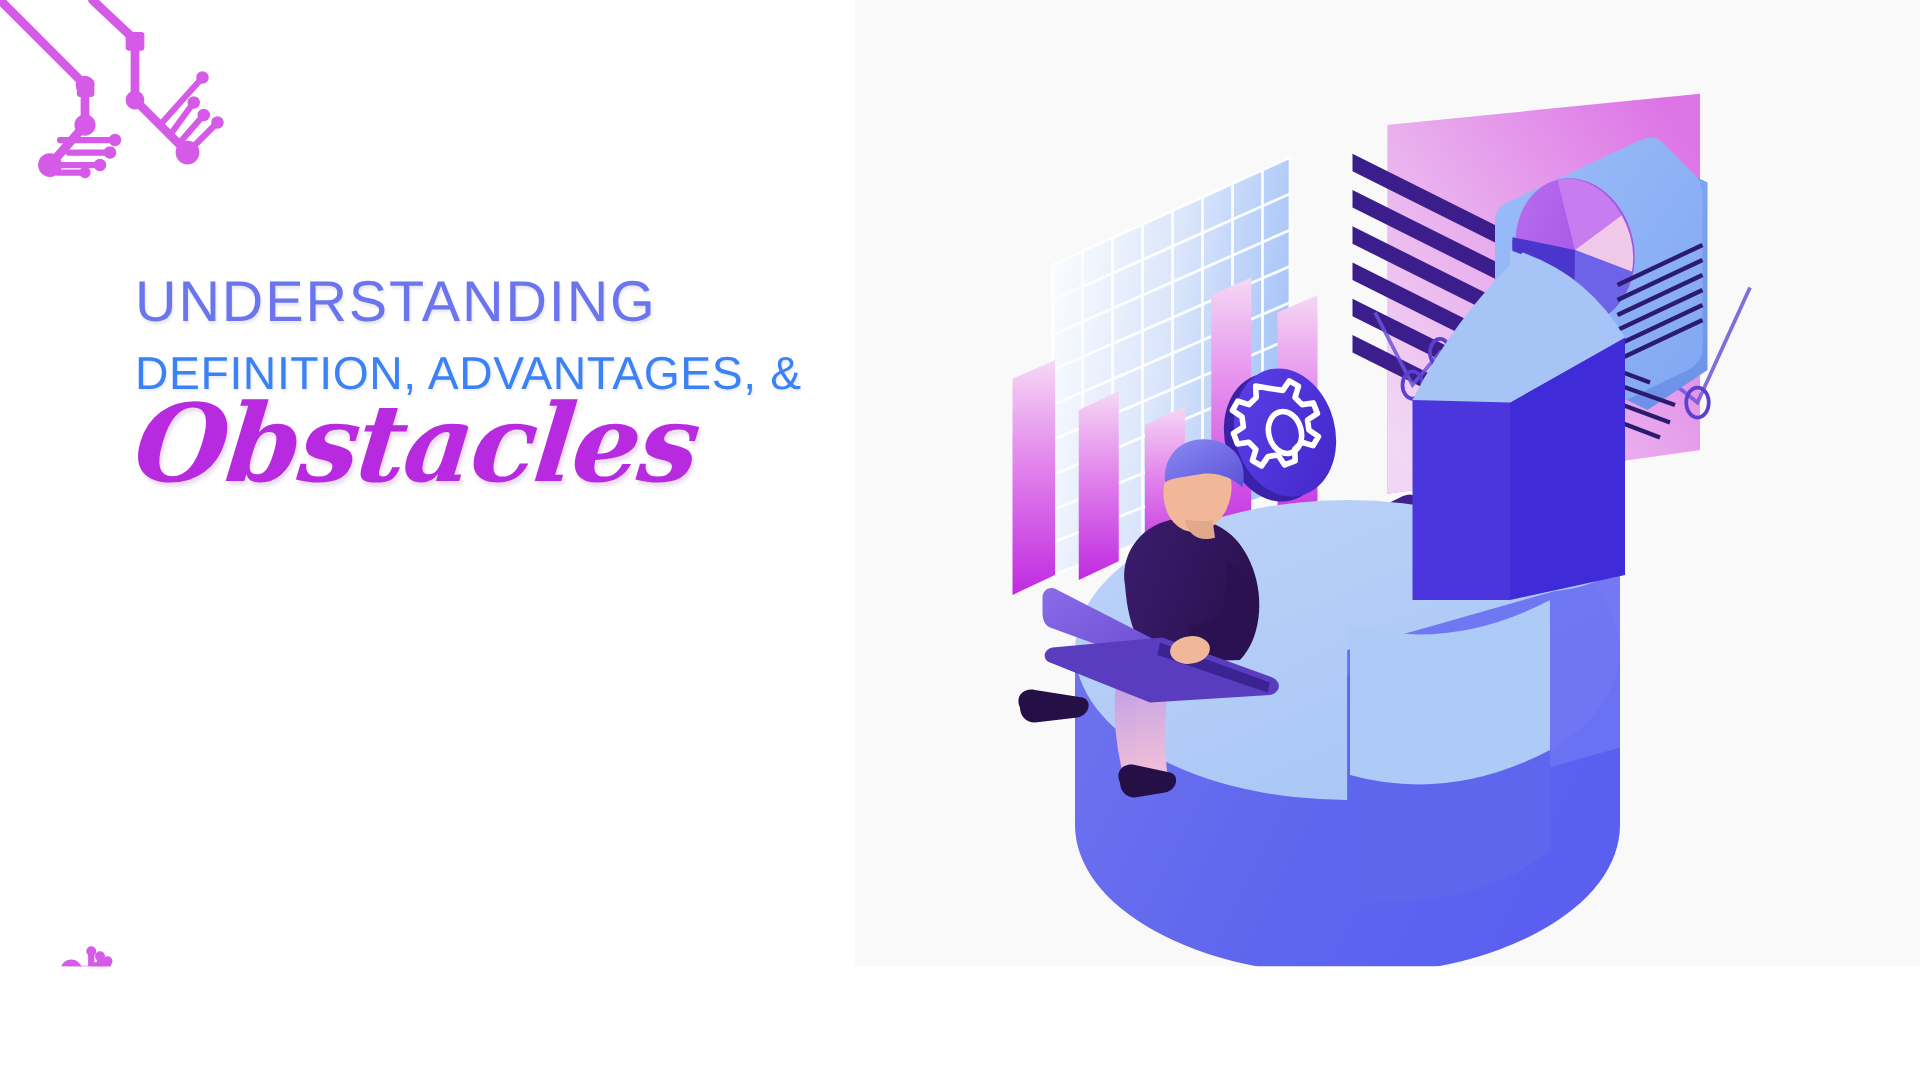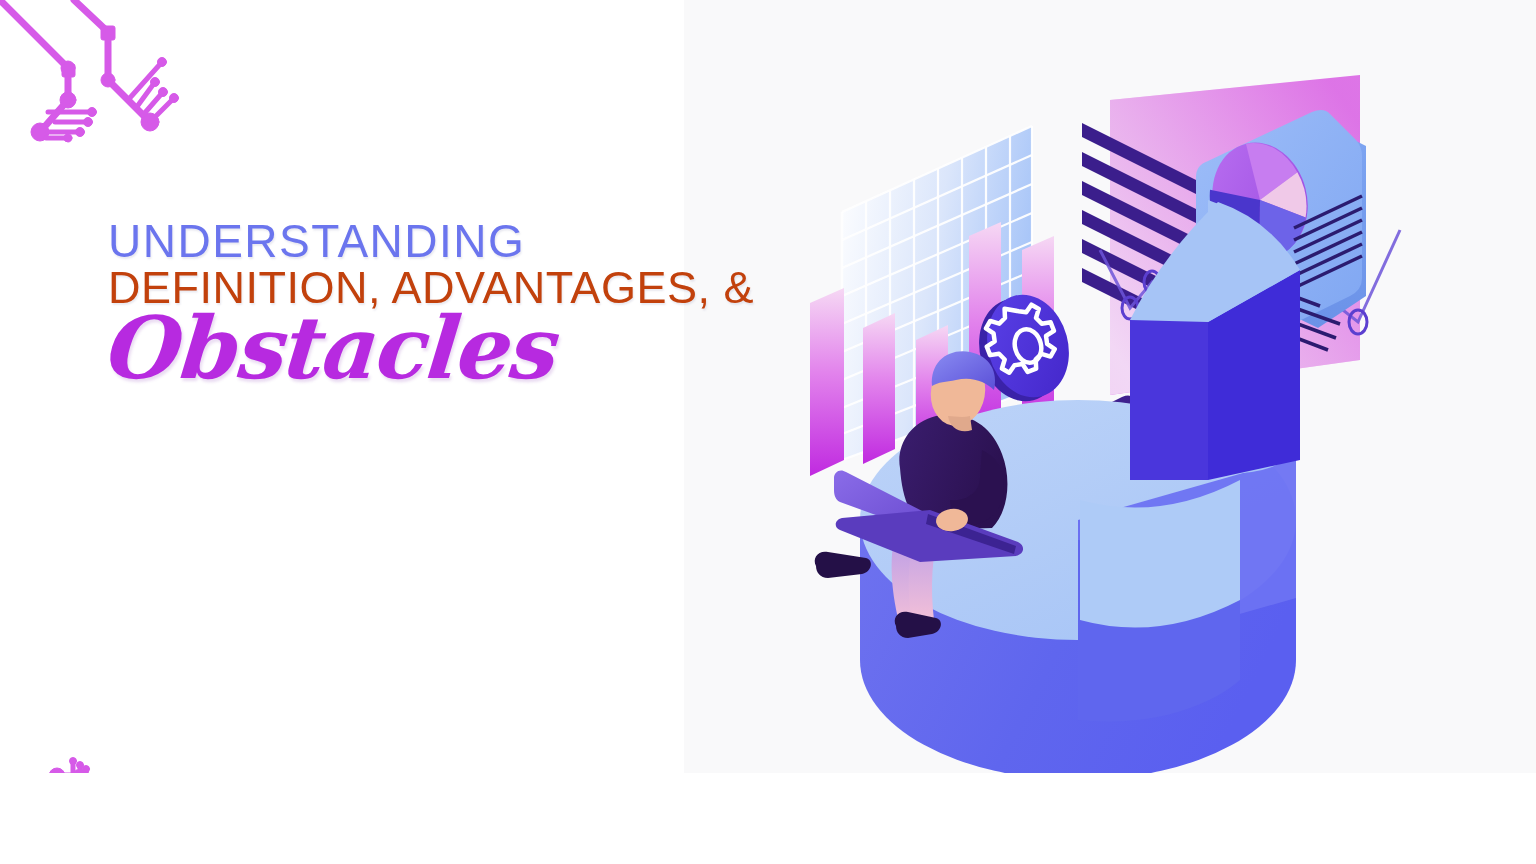--- a/index.html
+++ b/index.html
@@ -45,26 +45,26 @@
     font-size:98px;
     font-weight:bold;
     color:#5333dd;
     line-height:.96;
     letter-spacing:-1px;
     margin-top:8px;
     text-shadow:2px 3px 3px rgba(110,100,180,.18);
   }
   .headline .l2{ display:block; }
   .subline{
-    font-size:45px;
+    font-size:37px;
     font-weight:400;
-    color:#c2410c;
+    color:#3b82f6;
     letter-spacing:.5px;
     line-height:1.05;
-    margin-top:0;
+    margin-top:16px;
     white-space:nowrap;
     text-shadow:1px 2px 2px rgba(120,120,160,.16);
   }
   .script{
     font-family:"DejaVu Serif", serif;
     font-style:italic;
     font-weight:bold;
     font-size:86px;
     color:#b72ae0;
     line-height:1.0;

